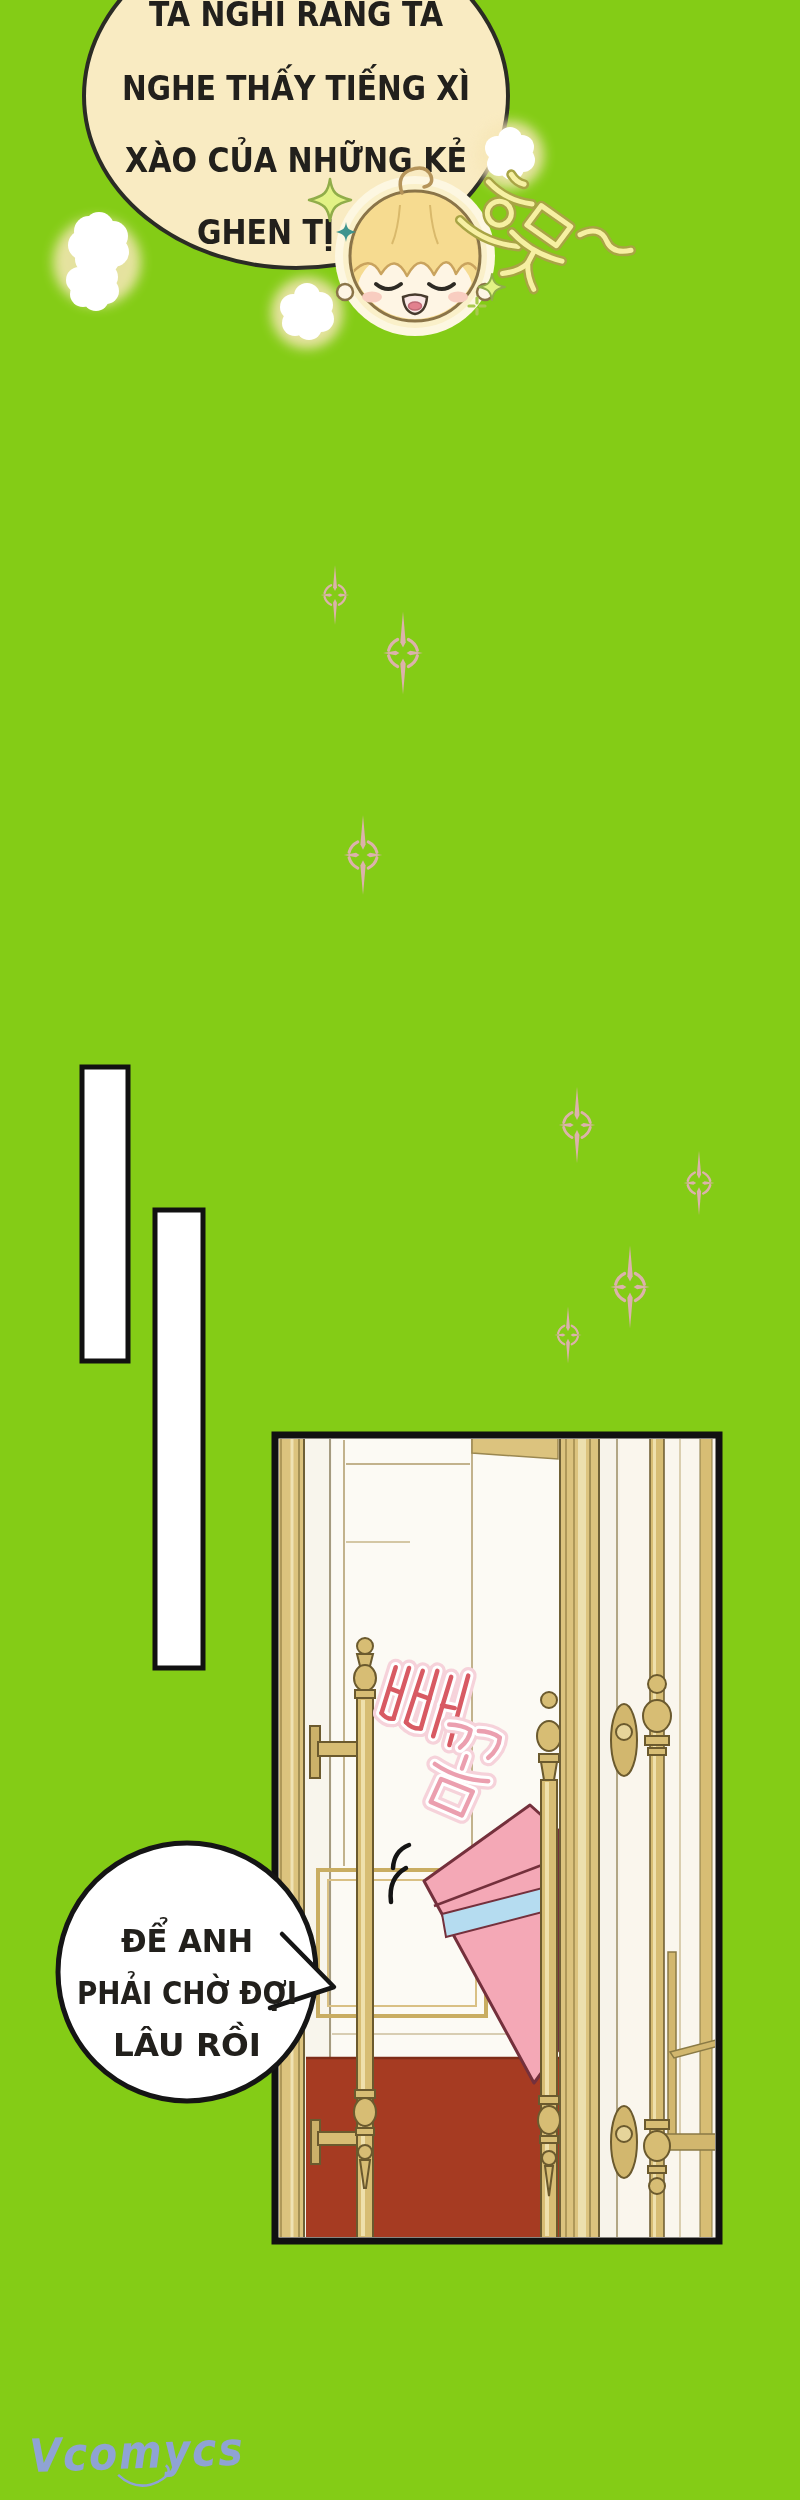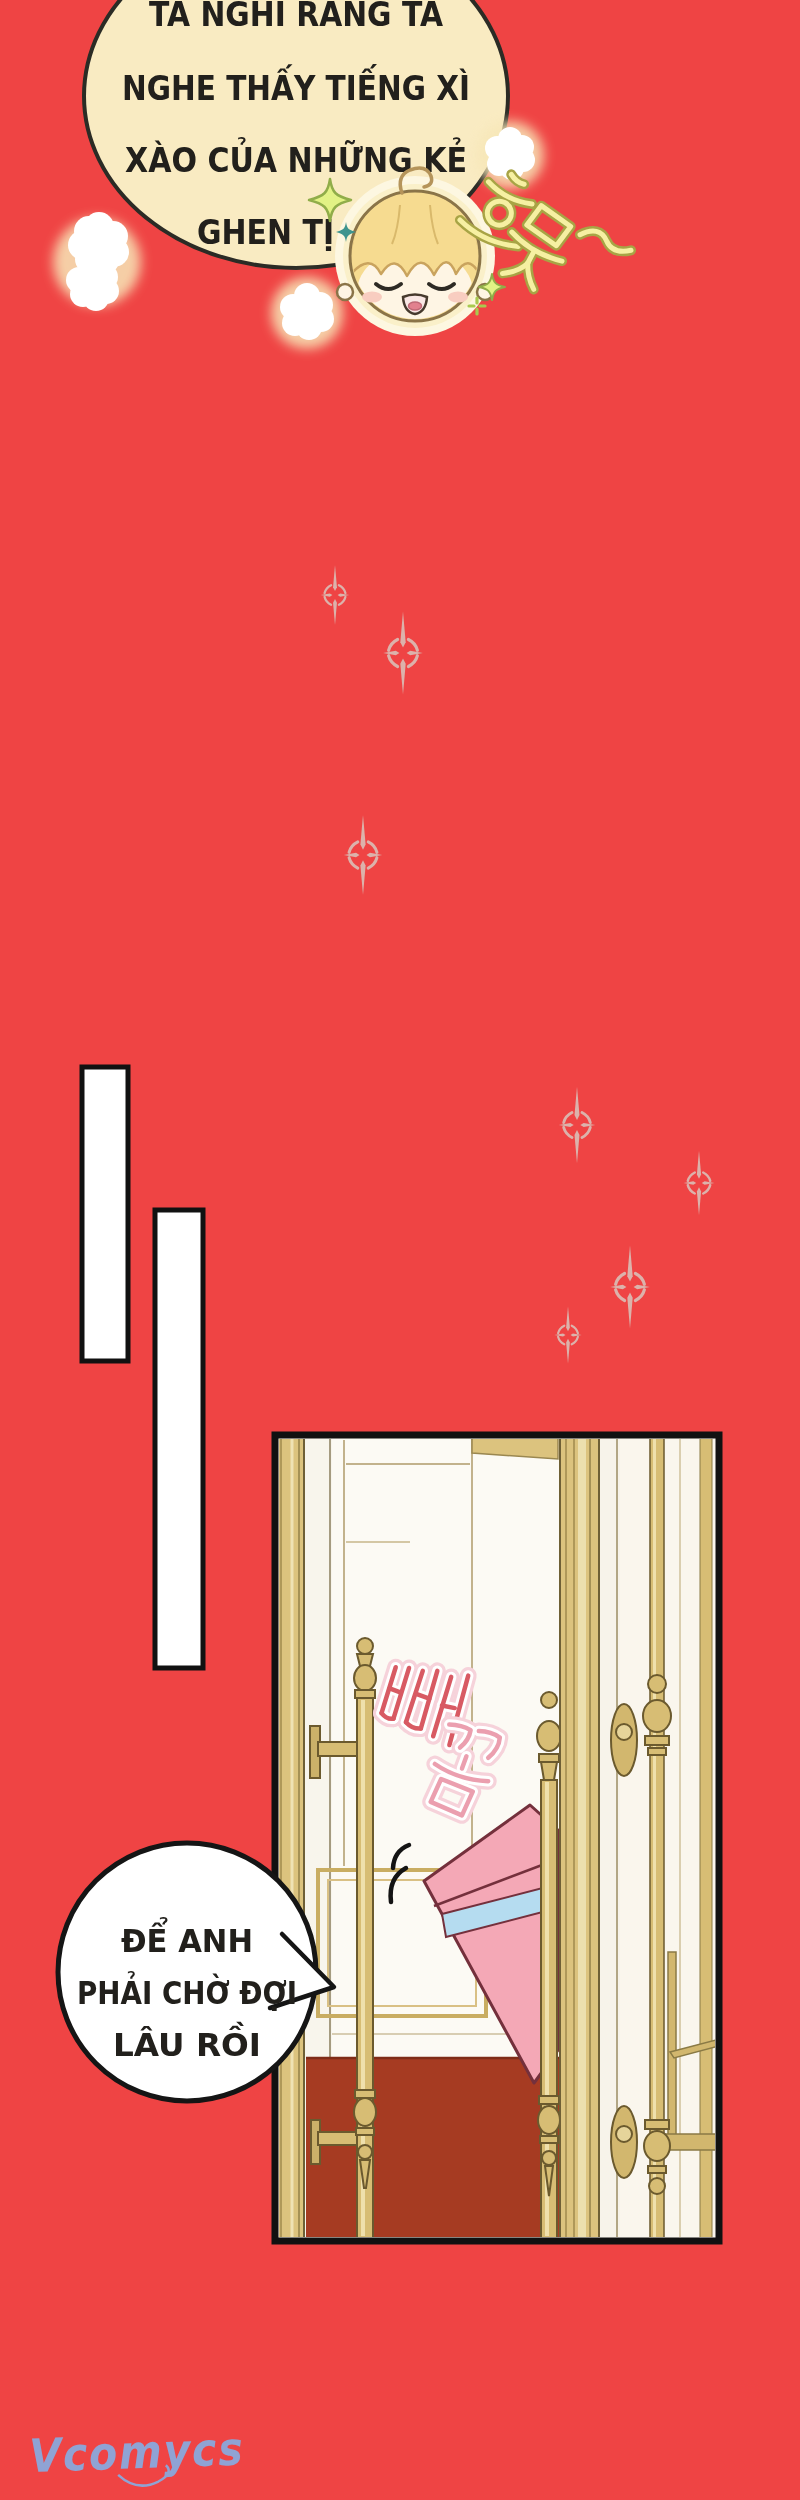--- a/index.html
+++ b/index.html
@@ -1,16 +1,16 @@
 <!DOCTYPE html>
 <html><head>
 <meta charset="utf-8">
 <style>
   html,body{margin:0;padding:0;background:#ffffff;}
-  #page{position:relative;width:800px;height:2500px;background:#ef4444;overflow:hidden;
+  #page{position:relative;width:800px;height:2500px;background:#84cc16;overflow:hidden;
         font-family:"DejaVu Sans", sans-serif;}
   svg{position:absolute;left:0;top:0;}
   .bubble-text{font-family:"DejaVu Sans", sans-serif;font-weight:bold;fill:#22201c;}
   
   .sfx-y-outline{stroke:#a8a445;stroke-width:10;fill:none;stroke-linecap:round;stroke-linejoin:round;}
   .sfx-y-fill{stroke:#f6f0a2;stroke-width:5;fill:none;stroke-linecap:round;stroke-linejoin:round;}
   
   .sfx-p-glow{stroke:#f6d2da;stroke-width:17;fill:none;stroke-linecap:round;stroke-linejoin:round;}
   .sfx-p-white{stroke:#ffffff;stroke-width:10.5;fill:none;stroke-linecap:round;stroke-linejoin:round;}
   .sfx-p-red{stroke:#d85a63;stroke-width:4.5;fill:none;stroke-linecap:round;stroke-linejoin:round;}

